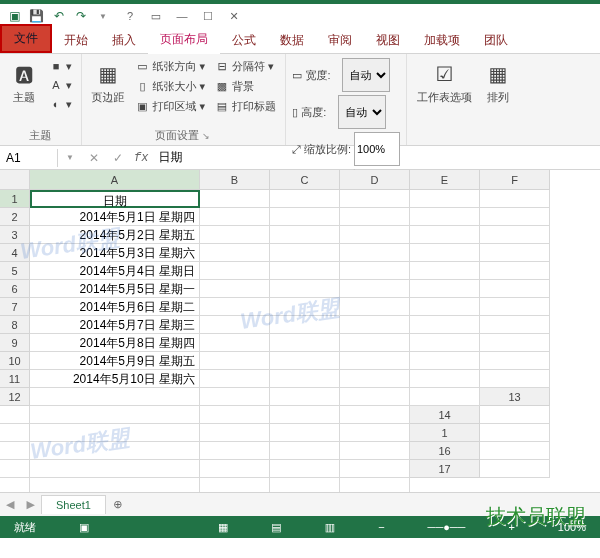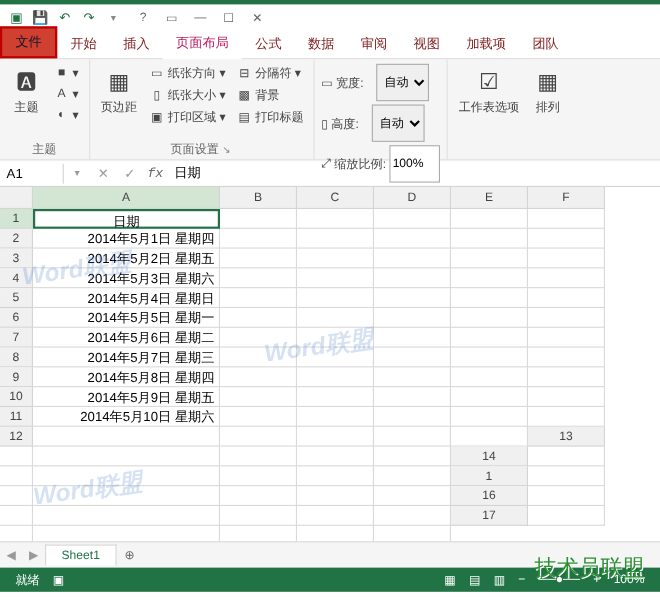--- a/index.html
+++ b/index.html
@@ -46,21 +46,21 @@
     .cell { border-right: 1px solid #d9d9d9; border-bottom: 1px solid #d9d9d9; height: 18px; line-height: 18px; font-size: 12px; padding: 0 4px; text-align: right; color: #000; white-space: nowrap; overflow: visible; }
     .cell.center { text-align: center; }
     .active-cell { border: 2px solid #217346 !important; position: relative; z-index: 2; }
     .col-hdr.active, .row-hdr.active { background: #d3e5d3; }
     
     .sheet-tabs { height: 24px; border-top: 1px solid #d4d4d4; display: flex; align-items: center; background: #f5f5f5; font-size: 11px; }
     .st-nav { padding: 0 6px; color: #999; }
     .st-tab { padding: 3px 14px; background: #fff; border: 1px solid #d4d4d4; border-bottom: none; color: #217346; }
     .st-add { width: 24px; text-align: center; color: #666; }
     
-    .status-bar { height: 22px; background: #217346; color: #fff; display: flex; align-items: center; font-size: 11px; padding: 0 8px; }
+    .status-bar { height: 22px; background: #217346; color: #fff; display: flex; align-items: center; font-size: 11px; padding: 0 8px; gap: 31px; }
     .status-bar .spacer { flex: 1; }
     .sb-item { padding: 0 6px; display: flex; align-items: center; gap: 2px; }
     
     .watermark { position: absolute; color: rgba(70,120,200,0.22); font-size: 22px; font-weight: bold; font-style: italic; pointer-events: none; transform: rotate(-8deg); }
     .wm1 { top: 60px; left: 20px; }
     .wm2 { top: 130px; left: 240px; }
     .wm3 { top: 260px; left: 30px; }
     .logo-overlay { position: absolute; right: 14px; bottom: 28px; color: #2a9030; font-weight: normal; font-size: 20px; text-shadow: 1px 1px 0 #fff; }
     .url-overlay { position: absolute; right: 10px; bottom: 4px; color: #fff; font-size: 11px; }
   </style>

